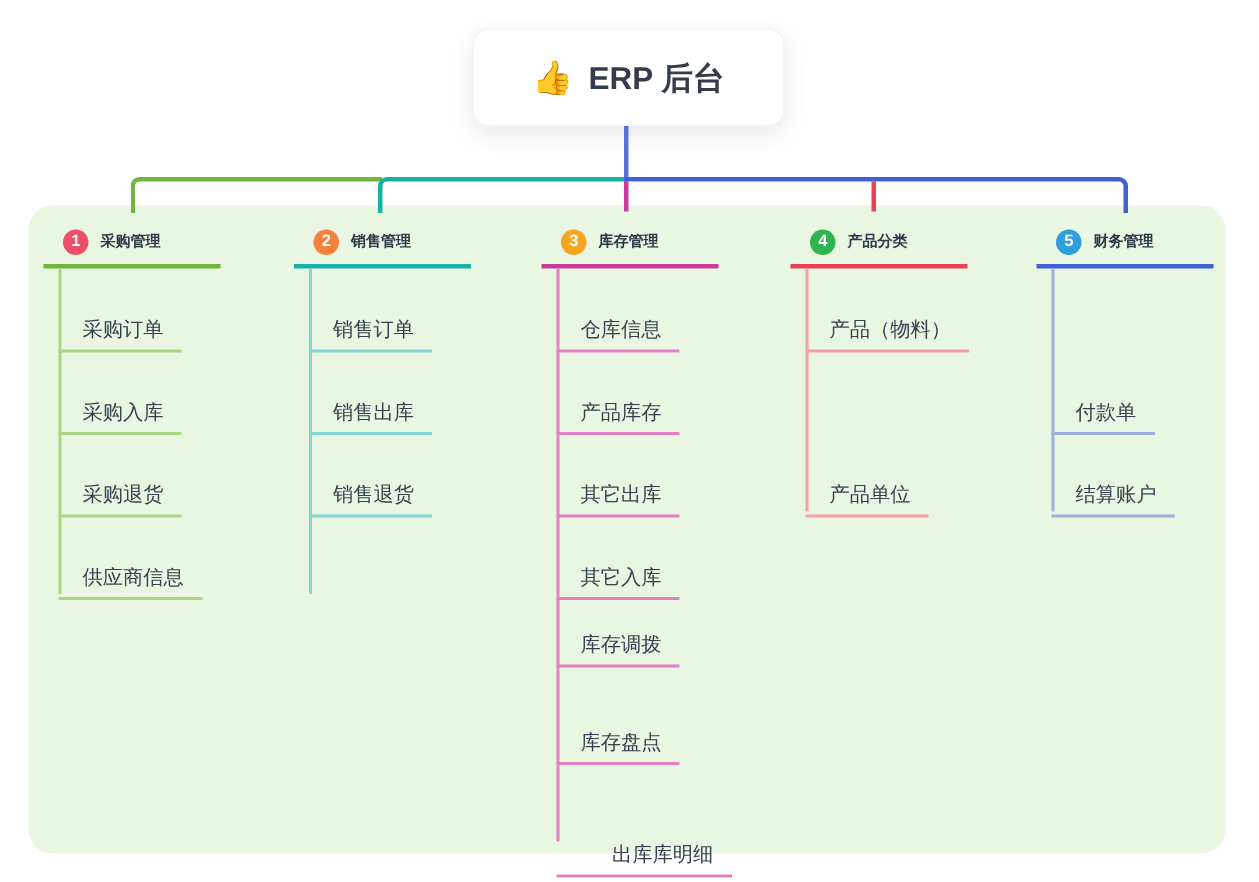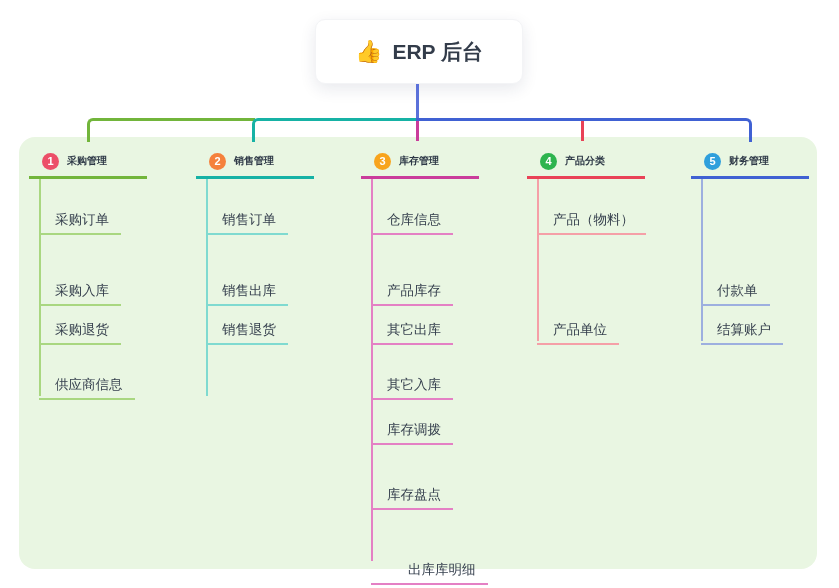--- a/index.html
+++ b/index.html
@@ -62,21 +62,21 @@
   .spine{position:absolute;left:10px;top:33px;width:2px;background:var(--child-line);}
   .b1 .spine,.b2 .spine{height:217px;}
   .b3 .spine{height:382px;}
   .b4 .spine,.b5 .spine{height:162px;}
   .child{
     position:absolute;left:10px;height:26px;width:max-content;
     padding:0 12px 4px 16px;border-bottom:2px solid var(--child-line);
     display:flex;align-items:flex-end;white-space:nowrap;
     font-size:13.5px;color:#353f4d;cursor:pointer;box-sizing:content-box;
   }
-  .r1{top:57px;}.r2{top:128px;}.r3{top:167px;}.r4{top:222px;}
+  .r1{top:57px;}.r2{top:112px;}.r3{top:167px;}.r4{top:222px;}
   .r5{top:267px;}.r6{top:332px;}.r7{top:407px;padding-left:37px;}
 </style>
 </head>
 <body>
 
 <div class="stage">
 
   <div class="root-node">
     <span class="root-icon">👍</span>
     <span>ERP 后台</span>

